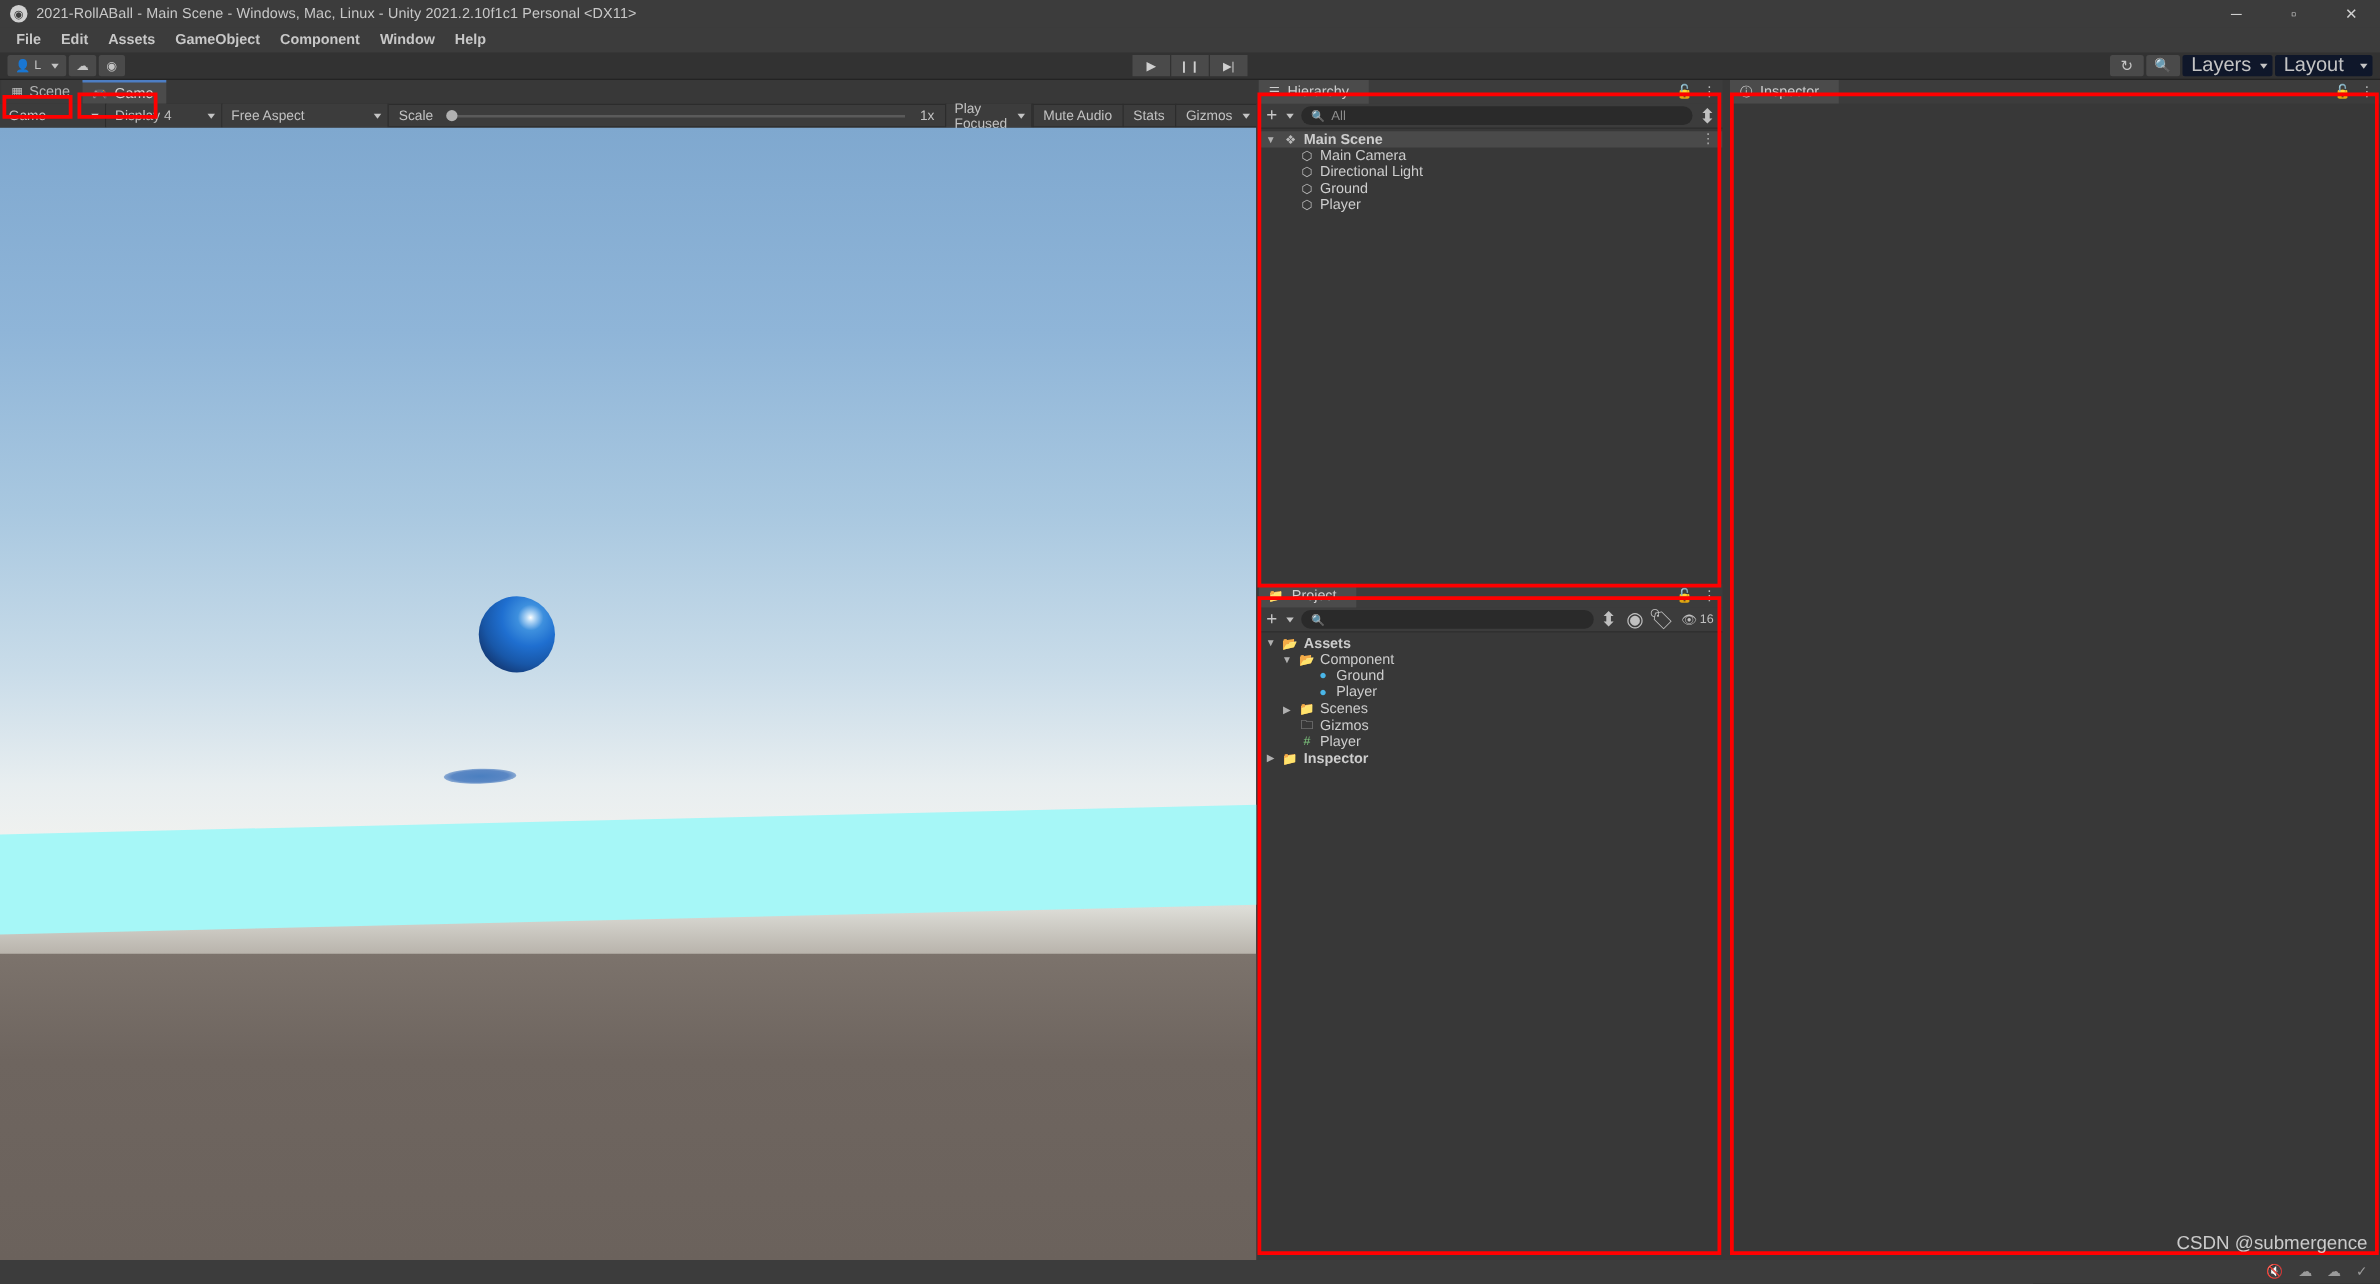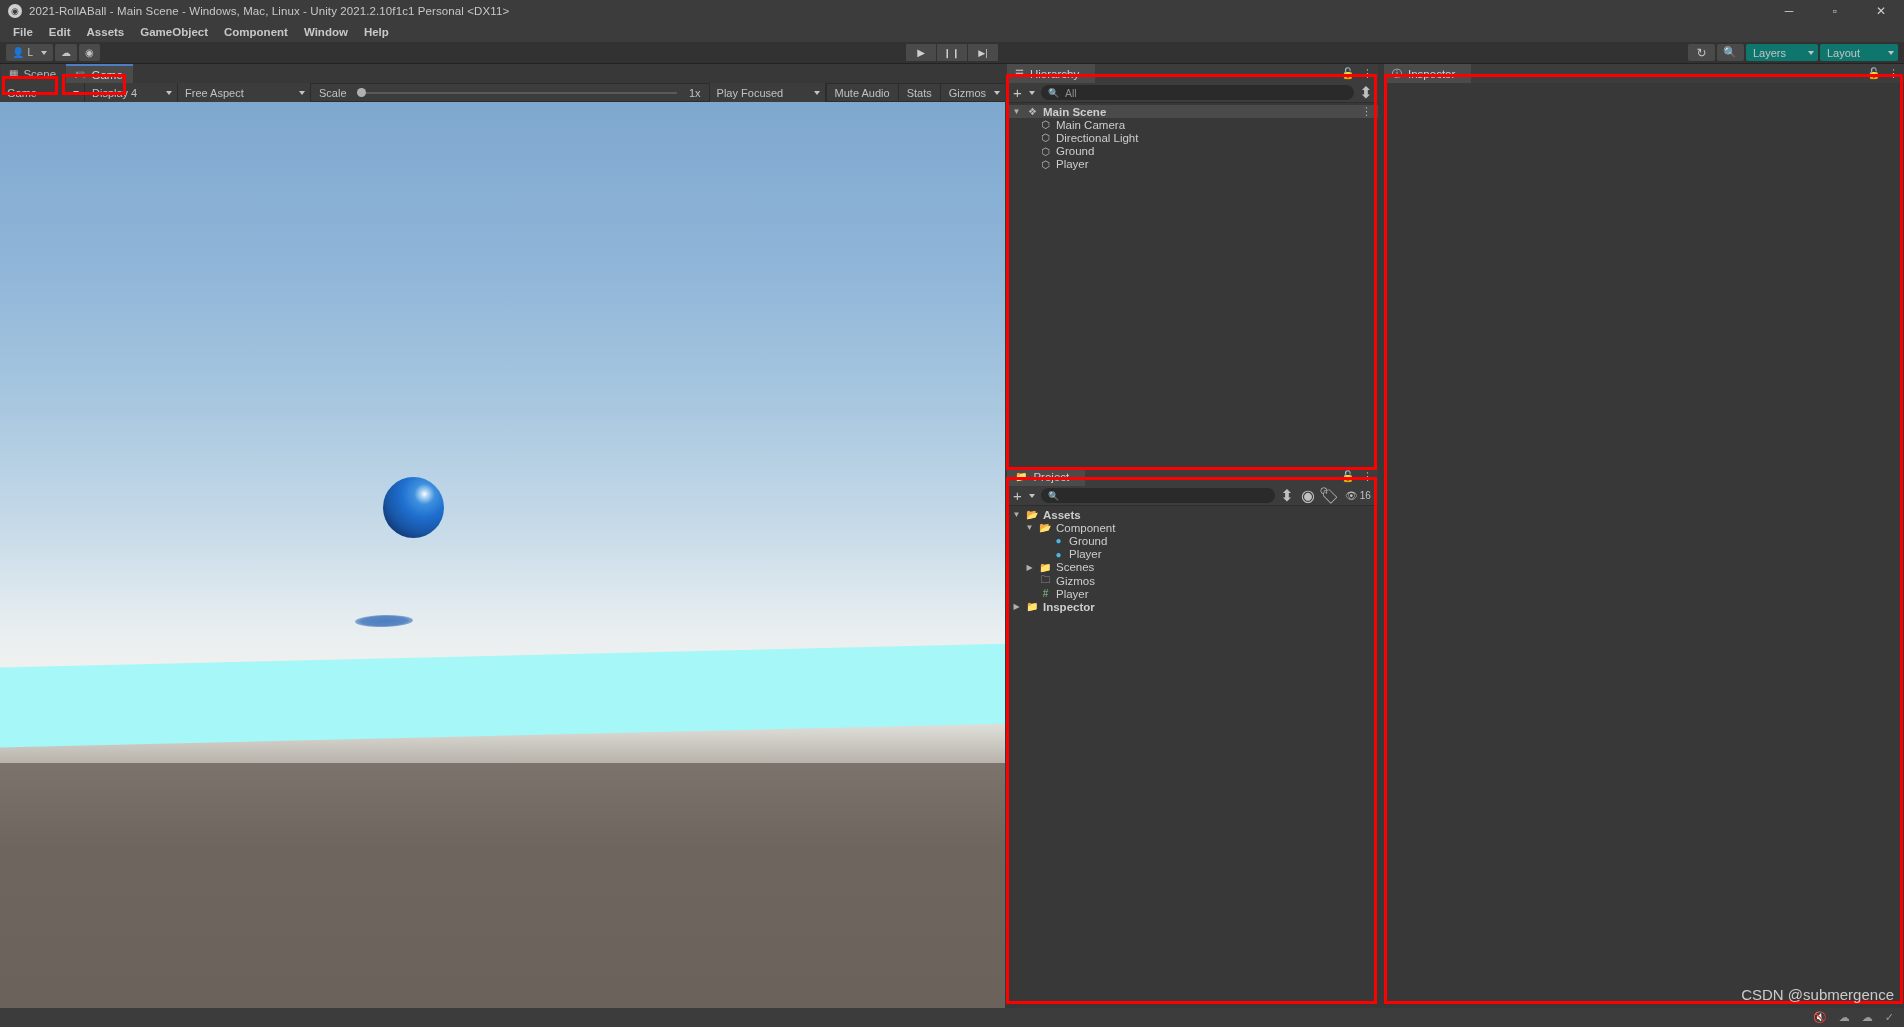--- a/index.html
+++ b/index.html
@@ -49,23 +49,23 @@
   .play-btn {
     width: 30px; height: 17px; background: #4a4a4a;
     display: flex; align-items: center; justify-content: center;
   }
   .tb-right { position: absolute; right: 6px; display: flex; align-items: center; gap: 2px; }
   .tb-icon-btn {
     width: 27px; height: 17px; background: #4a4a4a; border-radius: 2px;
     display: flex; align-items: center; justify-content: center; color: #c4c4c4;
   }
   .tb-drop {
-    height: 17px; background: #0f766e; border-radius: 2px; display: flex;
+    height: 17px; background: #0f172a; border-radius: 2px; display: flex;
     align-items: center; justify-content: space-between; padding: 0 4px 0 7px;
-    color: #c4c4c4; font-size: 11px; min-width: 62px;
+    color: #c4c4c4; font-size: 16px; min-width: 62px;
   }
   .caret { width: 0; height: 0; border-left: 3.5px solid transparent; border-right: 3.5px solid transparent;
            border-top: 4px solid #c4c4c4; margin-left: 5px; }
 
   
   .workspace { position: absolute; top: 64px; left: 0; right: 0; bottom: 19px; }
 
   
   .game-panel { position: absolute; left: 0; top: 0; width: 1005px; bottom: 0; background: #383838; }
   .tabstrip { height: 19px; background: #383838; display: flex; align-items: flex-end; padding-left: 1px; }
@@ -275,21 +275,21 @@
           <span>Free Aspect</span>
           <span class="caret"></span>
         </div>
         <div class="scale-group">
           <span style="margin-right:8px">Scale</span>
           <div class="slider-track">
             <div class="slider-knob"></div>
           </div>
           <span style="margin-left:10px">1x</span>
         </div>
-        <div class="gt-drop" style="width:117px;border-left:1px solid #2c2c2c">
+        <div class="gt-drop" style="width:70px;border-left:1px solid #2c2c2c">
           <span>Play Focused</span>
           <span class="caret"></span>
         </div>
         <div class="gt-btn">Mute Audio</div>
         <div class="gt-btn">Stats</div>
         <div class="gt-btn" style="padding-right:5px">
           <span>Gizmos</span>
           <span class="caret" style="margin-left:8px"></span>
         </div>
       </div>

